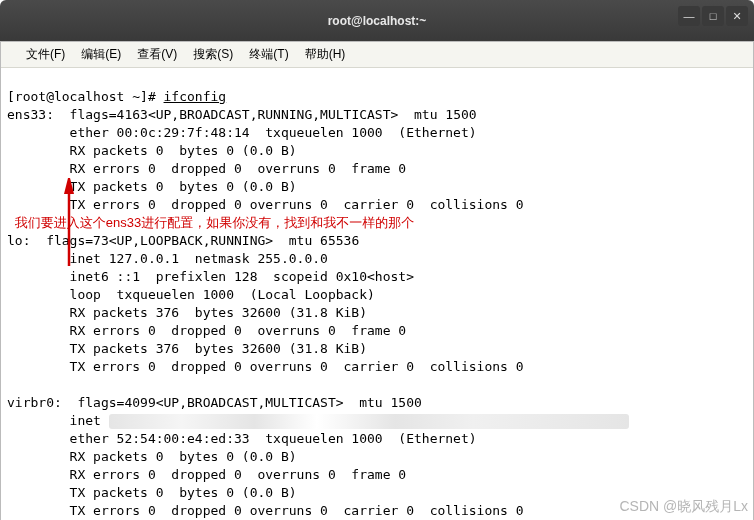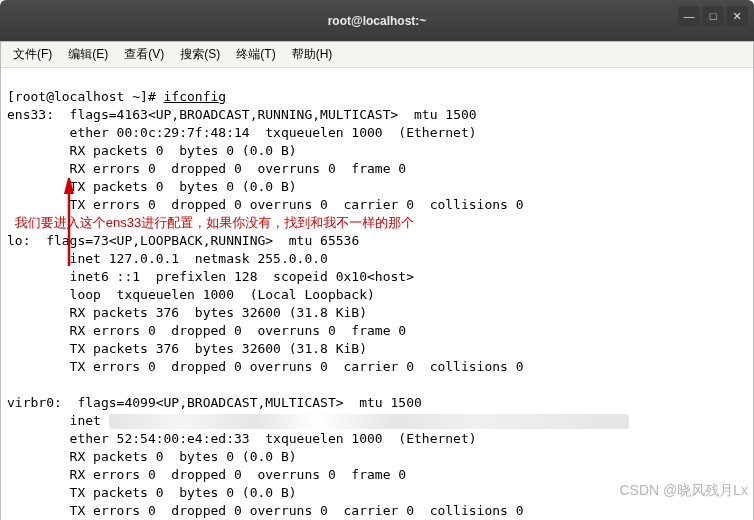--- a/index.html
+++ b/index.html
@@ -2,28 +2,28 @@
 <html><head>
 <meta charset="utf-8">
 <style>
   * { box-sizing: border-box; margin: 0; padding: 0; }
   body { width: 754px; height: 520px; font-family: sans-serif; font-size: 13px; background: #fff; overflow: hidden; position: relative; }
   .titlebar { height: 41px; background: linear-gradient(#4a4a4a,#393939); color: #e8e8e8; display: flex; align-items: center; justify-content: center; position: relative; border-radius: 6px 6px 0 0; }
   .titlebar .title { font-weight: bold; font-size: 12px; }
   .win-controls { position: absolute; right: 6px; top: 6px; display: flex; gap: 2px; }
   .win-btn { width: 22px; height: 20px; background: #3a3a3a; color: #ddd; font-size: 11px; display: flex; align-items: center; justify-content: center; cursor: pointer; border-radius: 3px; }
   .frame { border: 1px solid #bbb; background: #fff; height: 488px; display: flex; flex-direction: column; }
-  .menubar { height: 26px; background: #f5f5f0; border-bottom: 1px solid #d8d8d0; display: flex; align-items: center; padding: 0 4px; font-size: 12px; }
+  .menubar { height: 26px; background: #f5f5f0; border-bottom: 1px solid #d8d8d0; display: flex; align-items: center; padding: 0 17px; font-size: 12px; }
   .menu-item { padding: 2px 8px; cursor: pointer; }
   .terminal { flex: 1; background: #fff; color: #000; font-family: "DejaVu Sans Mono","Courier New",monospace; font-size: 13px; line-height: 18px; padding: 2px 6px; white-space: pre; overflow: hidden; position: relative; }
   .prompt-line { display: inline; }
   .iface { display: inline; }
   .annotation { color: #d00000; font-family: "Microsoft YaHei","SimSun",sans-serif; font-size: 13px; }
   .arrow { position: absolute; left: 58px; top: 110px; pointer-events: none; }
-  .watermark { position: absolute; right: 6px; bottom: 20px; color: rgba(120,120,120,0.55); font-size: 14px; font-family: sans-serif; }
+  .watermark { position: absolute; right: 6px; bottom: 4px; color: rgba(120,120,120,0.55); font-size: 14px; font-family: sans-serif; }
   .blur-strip { display: inline-block; width: 520px; height: 15px; vertical-align: middle; background: linear-gradient(90deg,#e5e5e5 0%,#f5f5f5 14%,#e5e5e5 28%,#fff 40%,#e5e5e5 55%,#f0f0f0 70%,#e5e5e5 100%); filter: blur(0.5px); border-radius: 3px; }
   u { text-decoration: underline; }
 </style>
 </head>
 <body>
 
 <div class="titlebar">
   <span class="title">root@localhost:~</span>
   <div class="win-controls">
     <div class="win-btn">—</div>

